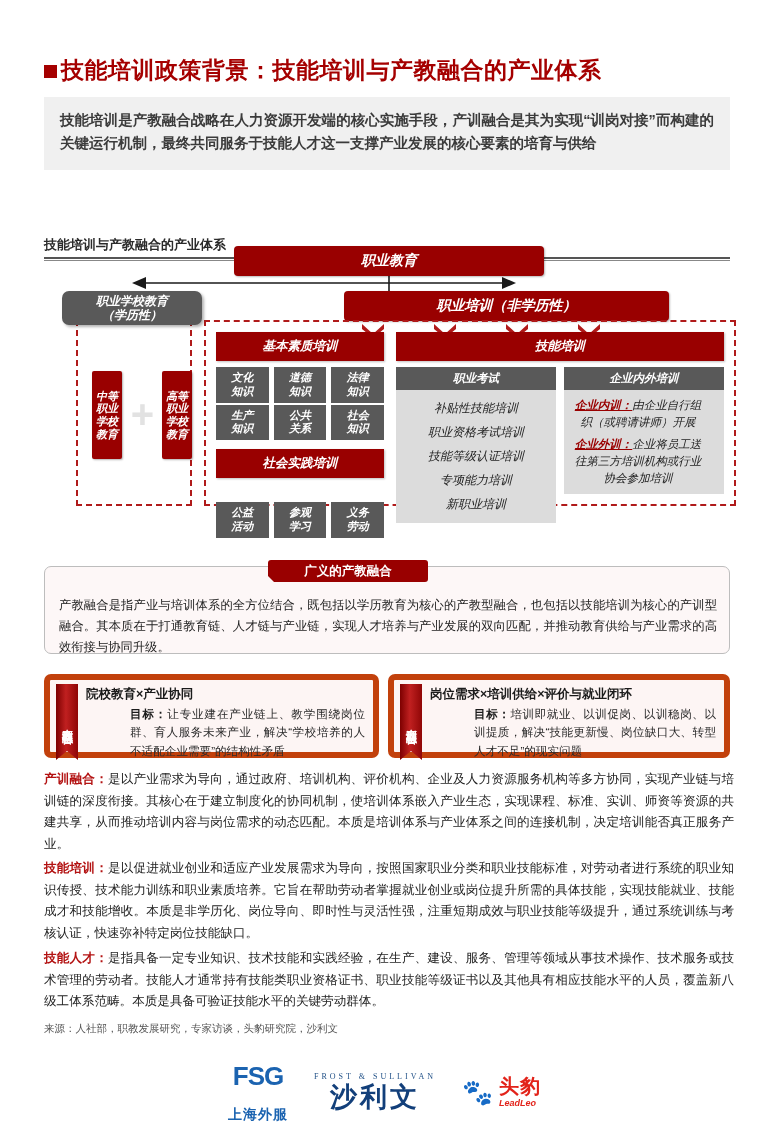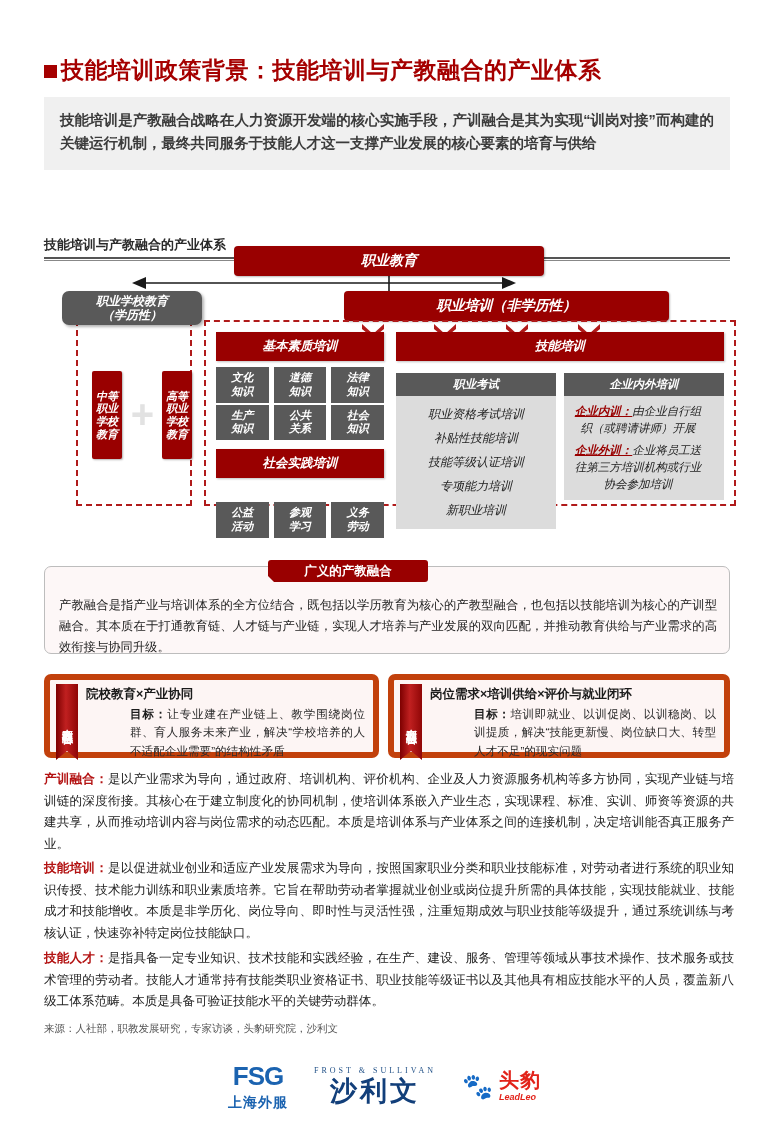--- a/index.html
+++ b/index.html
@@ -160,21 +160,21 @@
 
   .source{
     position:absolute;left:44px;top:1022px;font-size:10.5px;color:#555;
   }
 
   
   .footer{position:absolute;left:0;top:1063px;width:776px;height:52px;padding-left:48px;}
   .logos{position:absolute;left:228px;top:0;display:flex;align-items:center;gap:26px;}
   .logo-fsg{display:flex;flex-direction:column;align-items:center;line-height:1;}
   .logo-fsg .f1{font-size:26px;font-weight:bold;color:#1b63b0;letter-spacing:-1px;font-family:"Liberation Sans",sans-serif;}
-  .logo-fsg .f2{font-size:14px;font-weight:bold;color:#1b63b0;letter-spacing:1px;margin-top:6px;}
+  .logo-fsg .f2{font-size:14px;font-weight:bold;color:#1b63b0;letter-spacing:1px;margin-top:18px;}
   .logo-fs{display:flex;flex-direction:column;align-items:center;line-height:1;}
   .logo-fs .s1{font-size:8px;letter-spacing:3px;color:#1f4f86;font-family:"Liberation Serif",serif;}
   .logo-fs .s2{font-size:27px;font-weight:bold;color:#123f7a;letter-spacing:3px;margin-top:3px;}
   .logo-ll{display:flex;align-items:center;gap:6px;}
   .logo-ll .mark{font-size:25px;color:#e2231a;line-height:1;}
   .logo-ll .tx{display:flex;flex-direction:column;line-height:1;}
   .logo-ll .t1{font-size:20px;font-weight:bold;color:#e2231a;letter-spacing:1px;}
   .logo-ll .t2{font-size:9px;font-weight:bold;color:#e2231a;font-style:italic;margin-top:3px;}
   .pagenum{position:absolute;right:32px;top:12px;font-size:11px;color:#9a9a9a;}
 </style>
@@ -256,26 +256,26 @@
       <div class="panel-hd" style="margin-top:9px;">社会实践培训</div>
       <div class="grid3" style="margin-top:24px;">
         <div class="cell">公益<br>活动</div>
         <div class="cell">参观<br>学习</div>
         <div class="cell">义务<br>劳动</div>
       </div>
     </div>
 
     <div class="panel" style="left:352px;top:96px;width:328px;">
       <div class="panel-hd">技能培训</div>
-      <div style="display:flex;gap:8px;margin-top:12px;">
+      <div style="display:flex;gap:8px;margin-top:6px;">
         <div style="flex:1;">
           <div class="sub-hd">职业考试</div>
           <div class="listbox">
+            <div>补贴性技能培训</div>
             <div>职业资格考试培训</div>
-            <div>补贴性技能培训</div>
             <div>技能等级认证培训</div>
             <div>专项能力培训</div>
             <div>新职业培训</div>
           </div>
         </div>
         <div style="flex:1;">
           <div class="sub-hd">企业内外培训</div>
           <div class="entbox">
             <p>
               <span class="ent-key">企业内训：</span><span>由企业自行组织（或聘请讲师）开展</span>

